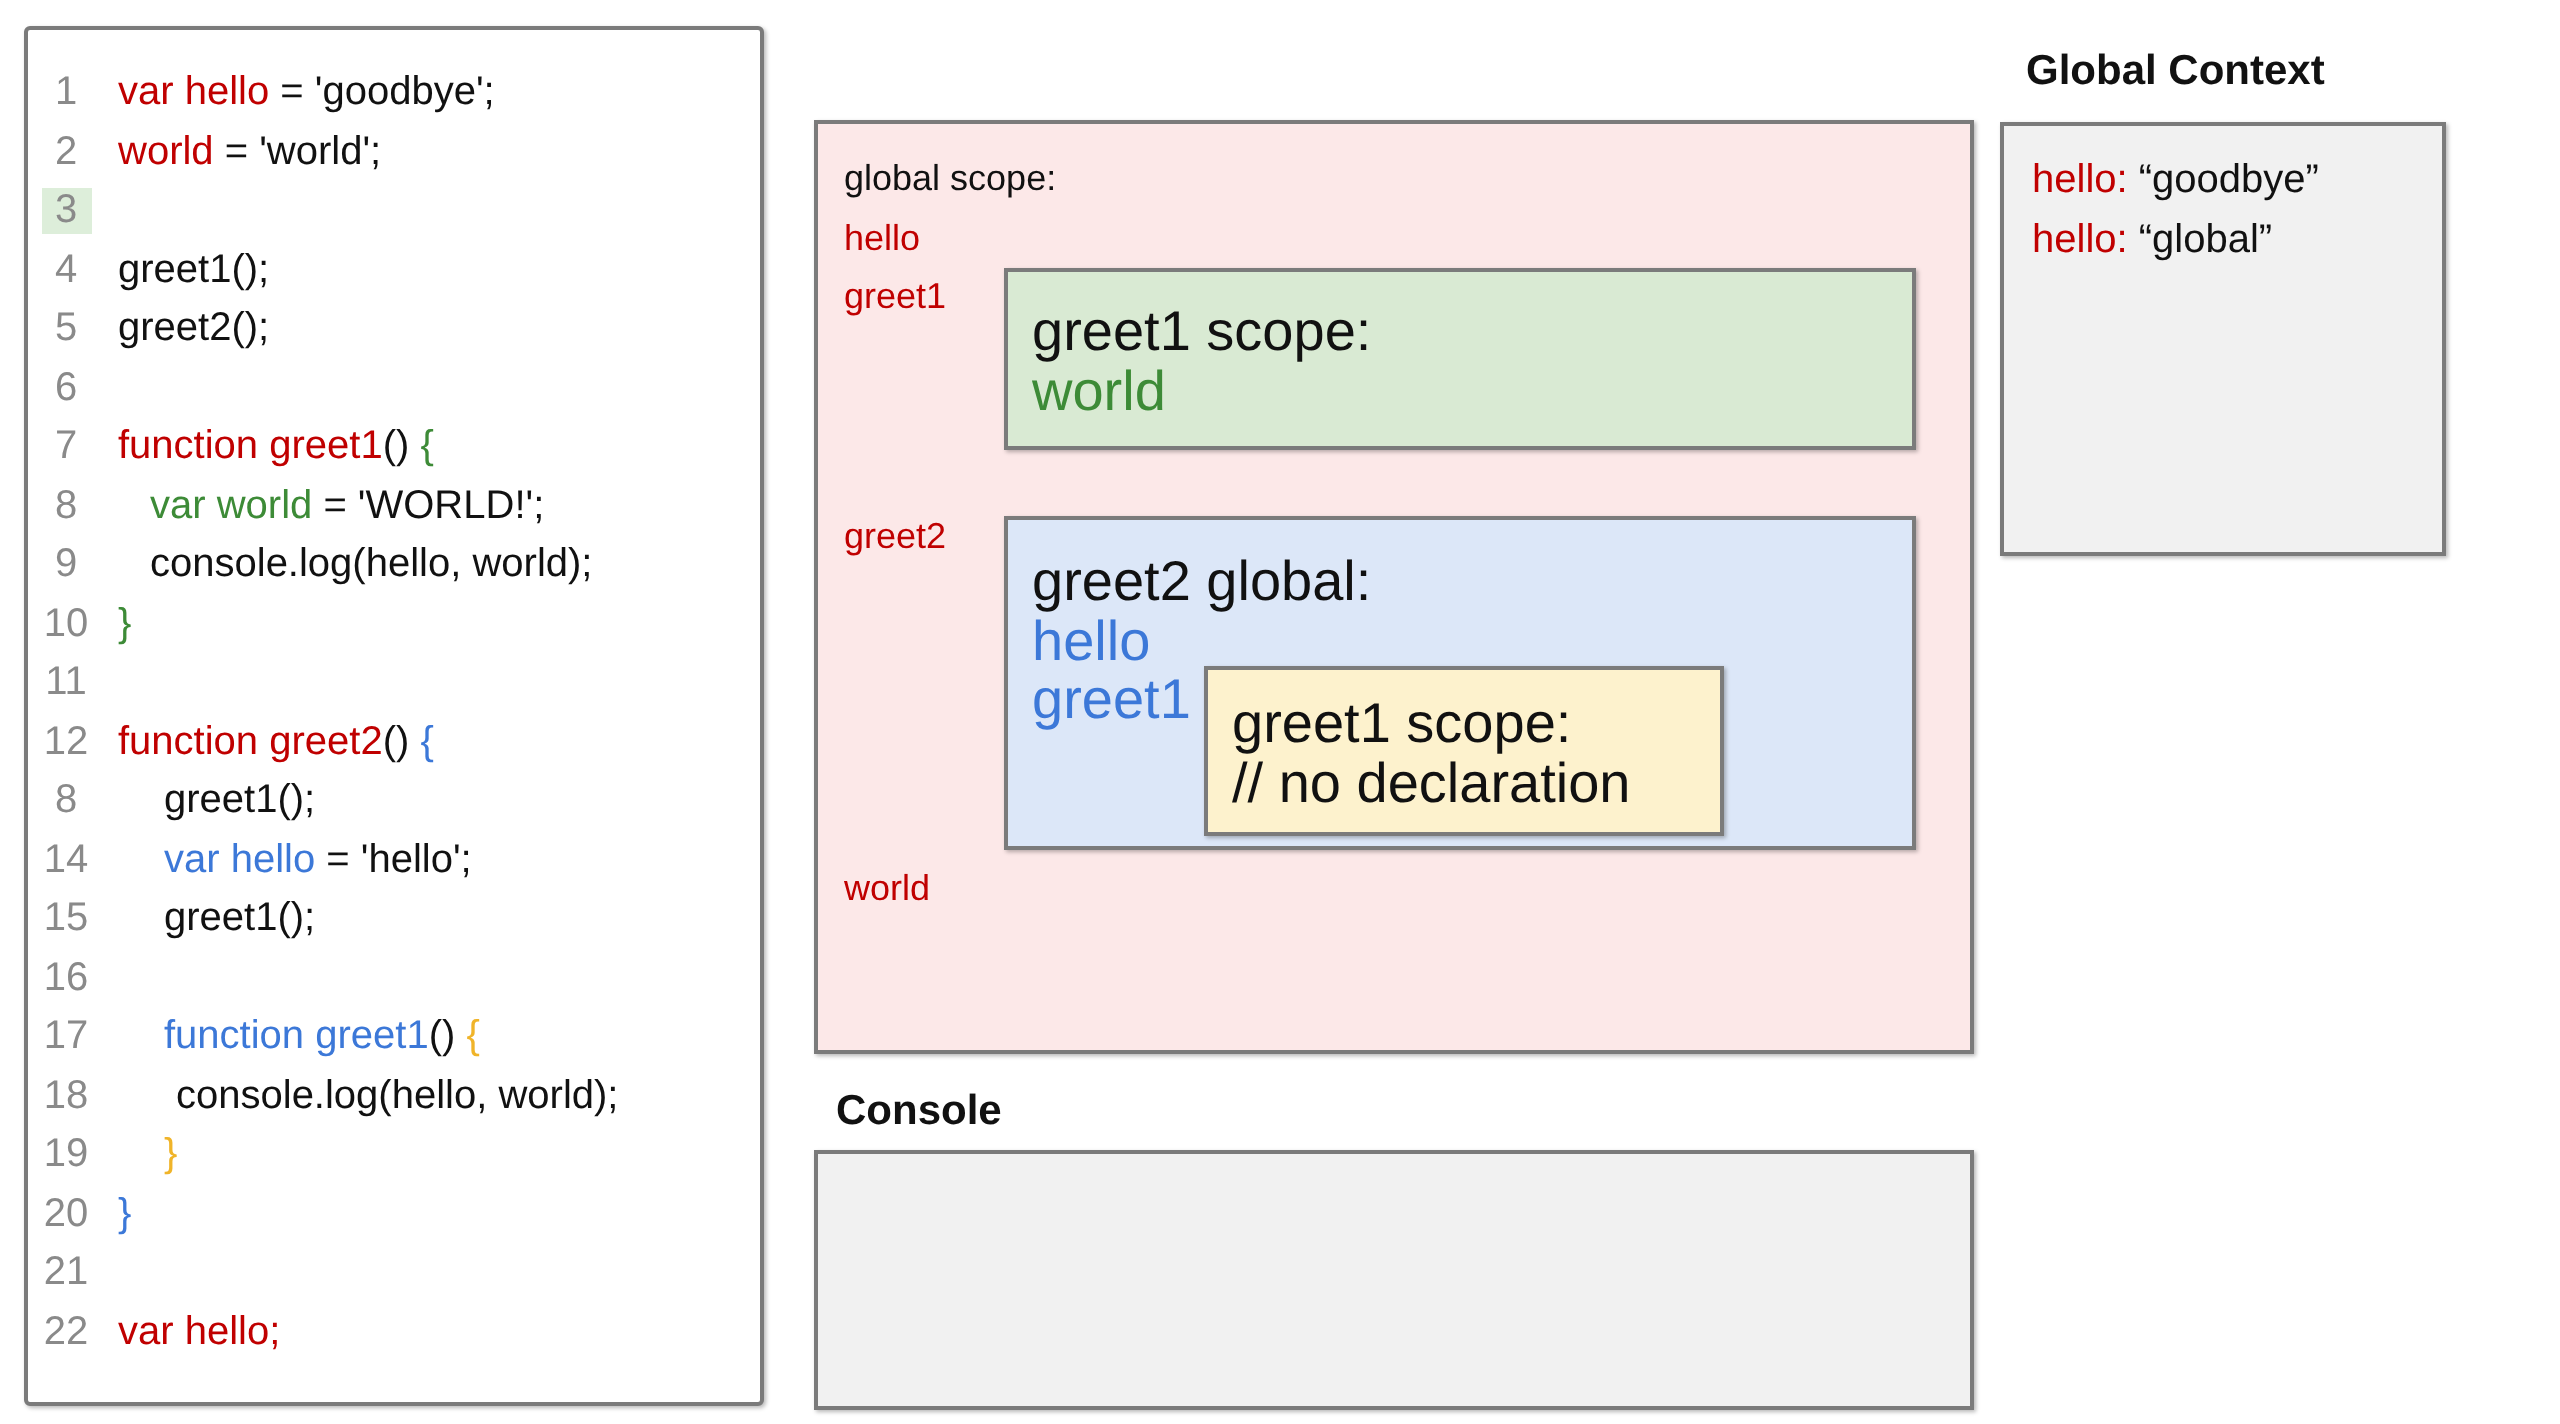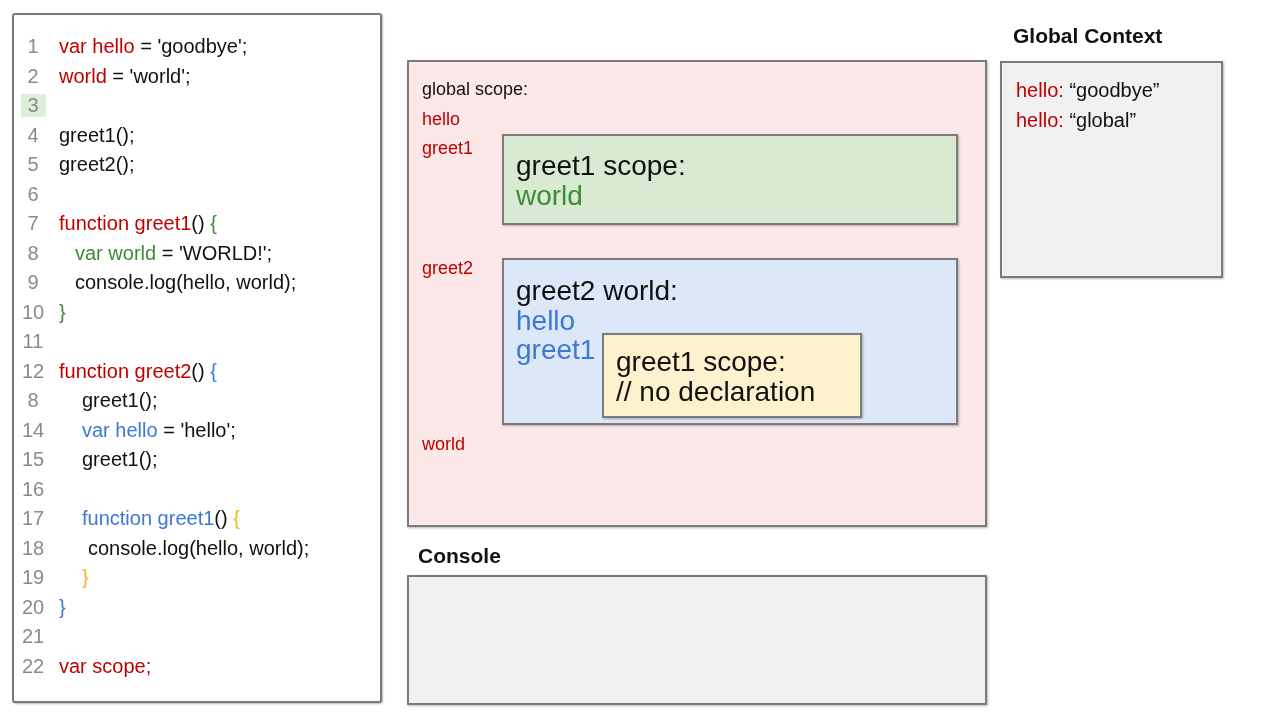--- a/index.html
+++ b/index.html
@@ -72,42 +72,42 @@
         <div class="code-line"><span class="gutter"><span class="gutter-num">12</span></span><span class="code-text ind0"><span class="tok-red">function greet2</span><span class="tok-black">() </span><span class="tok-blue">{</span></span></div>
         <div class="code-line"><span class="gutter"><span class="gutter-num">8</span></span><span class="code-text ind2"><span class="tok-black">greet1();</span></span></div>
         <div class="code-line"><span class="gutter"><span class="gutter-num">14</span></span><span class="code-text ind2"><span class="tok-blue">var hello</span><span class="tok-black"> = 'hello';</span></span></div>
         <div class="code-line"><span class="gutter"><span class="gutter-num">15</span></span><span class="code-text ind2"><span class="tok-black">greet1();</span></span></div>
         <div class="code-line"><span class="gutter"><span class="gutter-num">16</span></span><span class="code-text ind0"></span></div>
         <div class="code-line"><span class="gutter"><span class="gutter-num">17</span></span><span class="code-text ind2"><span class="tok-blue">function greet1</span><span class="tok-black">() </span><span class="tok-orange">{</span></span></div>
         <div class="code-line"><span class="gutter"><span class="gutter-num">18</span></span><span class="code-text ind3"><span class="tok-black">console.log(hello, world);</span></span></div>
         <div class="code-line"><span class="gutter"><span class="gutter-num">19</span></span><span class="code-text ind2"><span class="tok-orange">}</span></span></div>
         <div class="code-line"><span class="gutter"><span class="gutter-num">20</span></span><span class="code-text ind0"><span class="tok-blue">}</span></span></div>
         <div class="code-line"><span class="gutter"><span class="gutter-num">21</span></span><span class="code-text ind0"></span></div>
-        <div class="code-line"><span class="gutter"><span class="gutter-num">22</span></span><span class="code-text ind0"><span class="tok-red">var scope;</span></span></div>
+        <div class="code-line"><span class="gutter"><span class="gutter-num">22</span></span><span class="code-text ind0"><span class="tok-red">var hello;</span></span></div>
       </div>
   </div>
 
 
   <div class="pink-box framed">
     <div class="er-label" style="top:13px; color:#111;">global scope:</div>
     <div class="er-label red" style="top:43px;">hello</div>
     <div class="er-label red" style="top:72px;">greet1</div>
     <div class="er-label red" style="top:192px;">greet2</div>
     <div class="er-label red" style="top:368px;">world</div>
 
     <div class="scope-box green-box framed">
       <div class="scope-text">
         <div>greet1 scope:</div>
         <div class="green">world</div>
       </div>
     </div>
 
     <div class="scope-box blue-box framed">
       <div class="scope-text">
-        <div>greet2 world:</div>
+        <div>greet2 global:</div>
         <div class="blue">hello</div>
         <div class="blue">greet1</div>
       </div>
       <div class="scope-box yellow-box framed">
         <div class="scope-text">
           <div>greet1 scope:</div>
           <div>// no declaration</div>
         </div>
       </div>
     </div>

